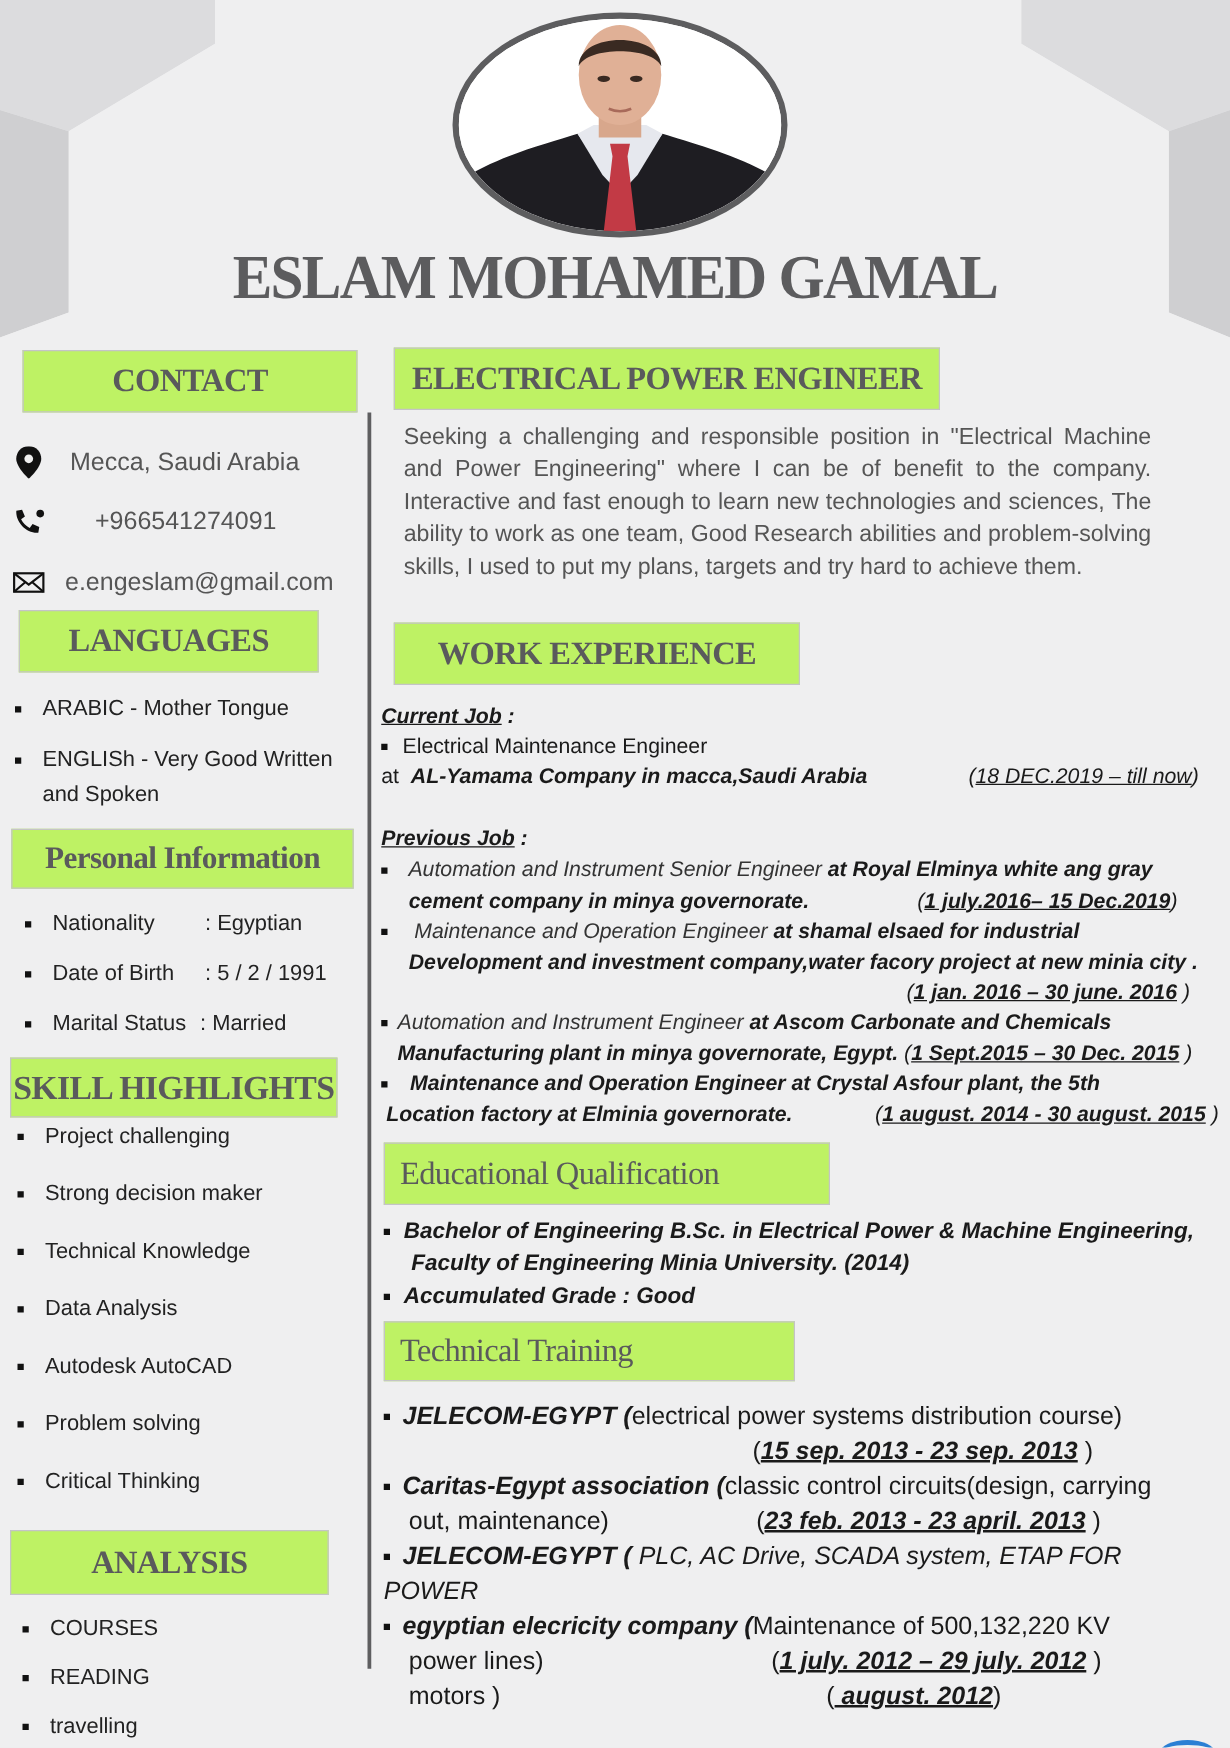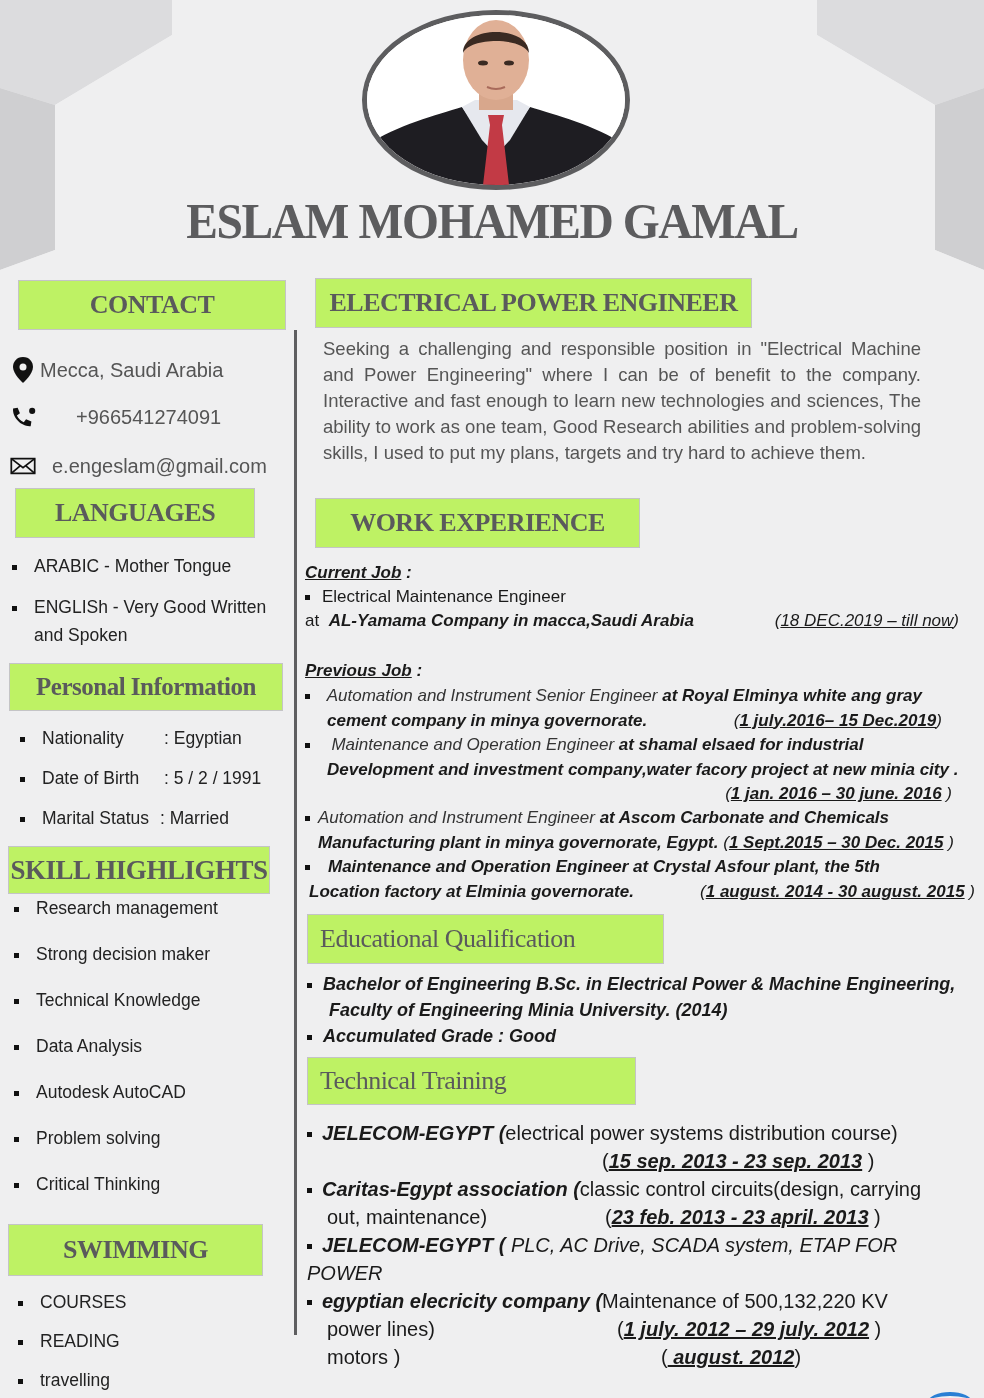--- a/index.html
+++ b/index.html
@@ -94,21 +94,21 @@
   <span>CONTACT</span>
 </div>
 
 <div class="contact-row" style="top:357px;">
   <span class="ic">
     <svg width="22" height="26" viewBox="0 0 22 26">
         <path d="M11,0 C4.5,0 1,5 1,10 C1,17 11,26 11,26 C11,26 21,17 21,10 C21,5 17.5,0 11,0 Z" fill="#111"></path>
         <circle cx="11" cy="10" r="3.5" fill="#eee"></circle>
       </svg>
   </span>
-  <span style="margin-left:4px;">Mecca, Saudi Arabia</span>
+  <span style="margin-left:20px;">Mecca, Saudi Arabia</span>
 </div>
 <div class="contact-row" style="top:404px;">
   <span class="ic">
     <svg width="34" height="28" viewBox="0 0 34 28">
         <path d="M4,3 L10,2 L13,9 L9,12 C11,16 14,19 18,21 L21,17 L28,20 L27,26 C15,27 3,15 4,3 Z" fill="#111"></path>
         <circle cx="29" cy="6" r="4" fill="#111"></circle>
       </svg>
   </span>
   <span style="margin-left:40px;">+966541274091</span>
 </div>
@@ -137,31 +137,31 @@
 <ul class="lst" style="left:18px;top:728px;">
   <li style="height:40px;"><span class="sq"></span><span style="display:inline-block;width:122px;">Nationality</span><span>: Egyptian</span></li>
   <li style="height:40px;"><span class="sq"></span><span style="display:inline-block;width:122px;">Date of Birth</span><span>: 5 / 2 / 1991</span></li>
   <li><span class="sq"></span><span style="display:inline-block;width:118px;">Marital Status</span><span>: Married</span></li>
 </ul>
 
 <div class="sec-head" style="left:8px;top:846px;width:262px;height:48px;font-size:27px;">
   <span>SKILL HIGHLIGHTS</span>
 </div>
 <ul class="lst" style="left:12px;top:898px;">
-  <li style="height:46px;"><span class="sq"></span><span>Research management</span></li>
+  <li style="height:46px;"><span class="sq"></span><span>Project challenging</span></li>
   <li style="height:46px;"><span class="sq"></span><span>Strong decision maker</span></li>
   <li style="height:46px;"><span class="sq"></span><span>Technical Knowledge</span></li>
   <li style="height:46px;"><span class="sq"></span><span>Data Analysis</span></li>
   <li style="height:46px;"><span class="sq"></span><span>Autodesk AutoCAD</span></li>
   <li style="height:46px;"><span class="sq"></span><span>Problem solving</span></li>
   <li><span class="sq"></span><span>Critical Thinking</span></li>
 </ul>
 
 <div class="sec-head" style="left:8px;top:1224px;width:255px;height:52px;font-size:26px;">
-  <span>SWIMMING</span>
+  <span>ANALYSIS</span>
 </div>
 <ul class="lst" style="left:16px;top:1292px;">
   <li style="height:39px;"><span class="sq"></span><span>COURSES</span></li>
   <li style="height:39px;"><span class="sq"></span><span>READING</span></li>
   <li><span class="sq"></span><span>travelling</span></li>
 </ul>
 
 <div class="sec-head" style="left:315px;top:278px;width:437px;height:50px;font-size:26px;">
   <span>ELECTRICAL POWER ENGINEER</span>
 </div>

